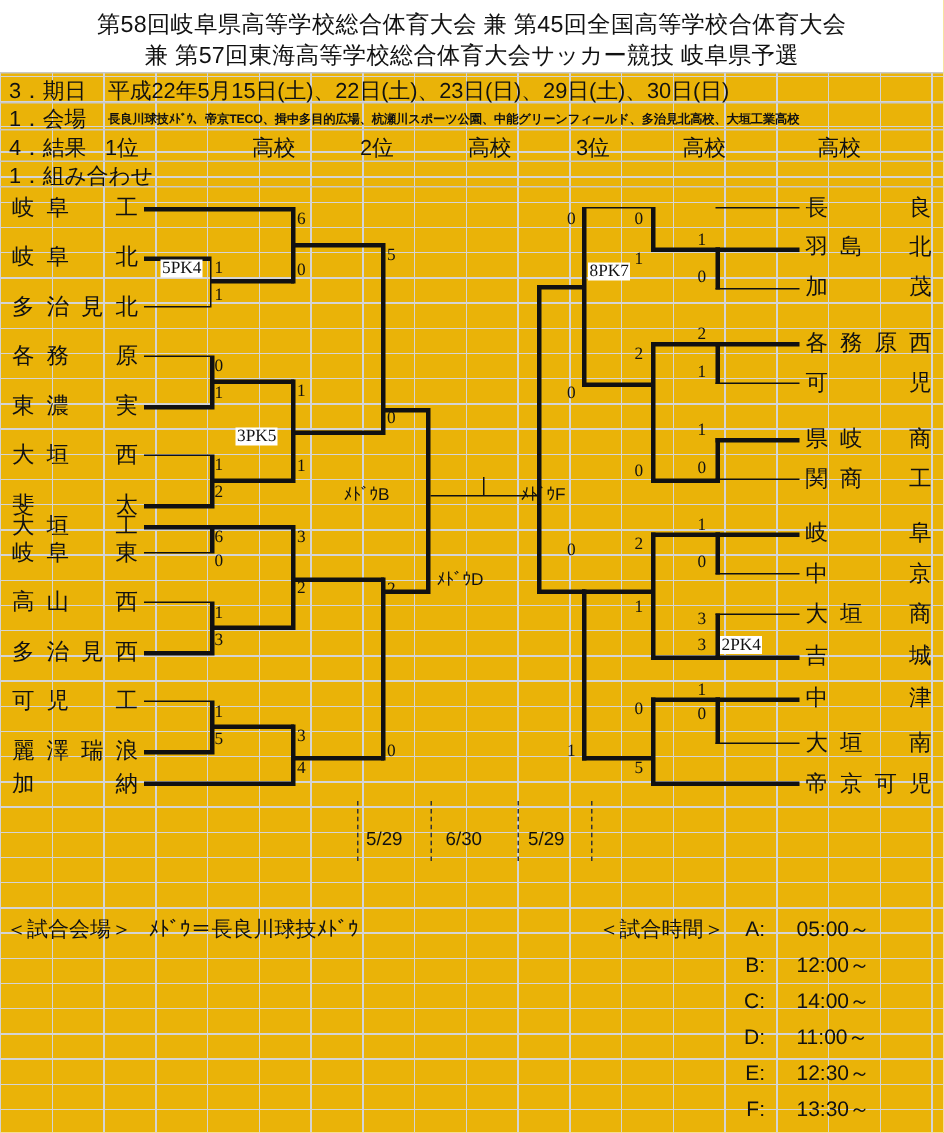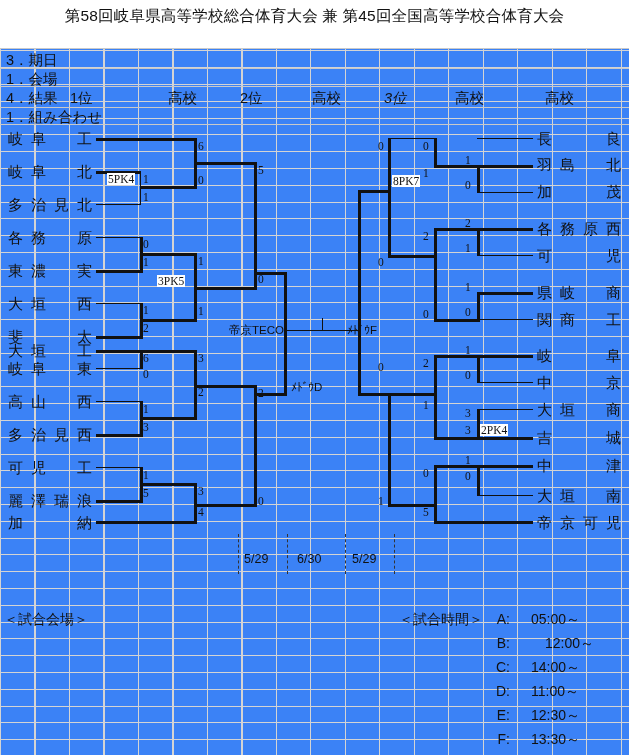--- a/index.html
+++ b/index.html
@@ -5,21 +5,21 @@
   html,body{margin:0;padding:0;background:#ffffff;}
   body{
     font-family:"Liberation Sans","DejaVu Sans",sans-serif;
     color:#000000;
   }
   #page{
     position:relative;
     width:629px;
     height:755px;
     overflow:hidden;
-    background:#3b82f6;
+    background:#eab308;
   }
   
   .grid{
     position:absolute; left:0; top:0; width:629px; height:755px;
     background-image:
       repeating-linear-gradient(to right, #d4d4d4 0 1px, transparent 1px 34.5px),
       repeating-linear-gradient(to bottom, #d4d4d4 0 1px, transparent 1px 16.8px);
     background-position:0 0, 0 0;
     pointer-events:none;
   }
@@ -66,36 +66,39 @@
 </style>
 </head>
 <body>
 
 <div id="page">
 
   <div class="grid"></div>
   <div class="gridmask-top"></div>
 
   <div class="hdr-line" style="top:6px;">第58回岐阜県高等学校総合体育大会 兼 第45回全国高等学校合体育大会</div>
+  <div class="hdr-line" style="top:27px;">兼 第57回東海高等学校総合体育大会サッカー競技  岐阜県予選</div>
   <div class="hrule" style="top:48px;"></div>
   <div class="hrule" style="top:68px;"></div>
   <div class="hrule" style="top:86px;"></div>
   <div class="hrule" style="top:107px;"></div>
   <div class="hrule" style="top:124px;"></div>
 
   <div class="meta" style="left:6px;top:51px;">3．期日</div>
+  <div class="meta" style="left:72px;top:51px;">平成22年5月15日(土)、22日(土)、23日(日)、29日(土)、30日(日)</div>
 
   <div class="meta" style="left:6px;top:70px;">1．会場</div>
+  <div class="meta small" style="left:72px;top:74px;">長良川球技ﾒﾄﾞｳ、帝京TECO、揖中多目的広場、杭瀬川スポーツ公園、中能グリーンフィールド、多治見北高校、大垣工業高校</div>
 
   <div class="meta" style="left:6px;top:89px;">4．結果</div>
   <div class="meta" style="left:70px;top:89px;">1位</div>
   <div class="meta" style="left:168px;top:89px;">高校</div>
   <div class="meta" style="left:240px;top:89px;">2位</div>
   <div class="meta" style="left:312px;top:89px;">高校</div>
-  <div class="meta" style="left:384px;top:89px;font-style:italic;">3位</div>
+  <div class="meta" style="left:384px;top:89px;">3位</div>
   <div class="meta" style="left:455px;top:89px;">高校</div>
   <div class="meta" style="left:545px;top:89px;">高校</div>
 
   <div class="meta" style="left:6px;top:108px;">1．組み合わせ</div>
 
   <div class="team" style="left:4px;top:128px;width:92px;">
       <span style="width:23px">岐</span>
       <span style="width:23px">阜</span>
       <span style="width:23px"></span>
       <span style="width:23px">工</span>
@@ -415,43 +418,44 @@
   <span class="score" style="left:423px;top:400px;">1</span>
   <span class="score" style="left:423px;top:468px;">0</span>
   <span class="score" style="left:423px;top:507px;">5</span>
 
   <span class="score" style="left:378px;top:141px;">0</span>
   <span class="score" style="left:378px;top:257px;">0</span>
   <span class="score" style="left:378px;top:362px;">0</span>
   <span class="score" style="left:378px;top:496px;">1</span>
 
   <span class="pk" style="left:107px;top:173px;">5PK4</span>
-  <span class="pk" style="left:157px;top:275px;text-align:right;">3PK5</span>
+  <span class="pk" style="left:157px;top:285px;text-align:right;">3PK5</span>
   <span class="pk" style="left:392px;top:175px;">8PK7</span>
   <span class="pk" style="left:480px;top:424px;">2PK4</span>
 
-  <span class="venlbl" style="left:229px;top:324px;">帝京TECO</span>
+  <span class="venlbl" style="left:229px;top:324px;">ﾒﾄﾞｳB</span>
   <span class="venlbl" style="left:347px;top:324px;">ﾒﾄﾞｳF</span>
   <span class="venlbl" style="left:291px;top:381px;">ﾒﾄﾞｳD</span>
 
   <div class="dashv" style="left:238px;top:534px;height:40px;"></div>
   <div class="dashv" style="left:287px;top:534px;height:40px;"></div>
   <div class="dashv" style="left:345px;top:534px;height:40px;"></div>
   <div class="dashv" style="left:394px;top:534px;height:40px;"></div>
   <span class="datelbl" style="left:244px;top:552px;">5/29</span>
   <span class="datelbl" style="left:297px;top:552px;">6/30</span>
   <span class="datelbl" style="left:352px;top:552px;">5/29</span>
 
   <div class="foot" style="left:4px;top:611px;">＜試合会場＞</div>
+  <div class="foot" style="left:99px;top:611px;">ﾒﾄﾞｳ＝長良川球技ﾒﾄﾞｳ</div>
   <div class="foot" style="left:399px;top:611px;">＜試合時間＞</div>
 
   <div class="foot r" style="left:480px;top:611px;width:30px;">A:</div>
   <div class="foot" style="left:531px;top:611px;">05:00～</div>
   <div class="foot r" style="left:480px;top:635px;width:30px;">B:</div>
-  <div class="foot" style="left:545px;top:635px;">12:00～</div>
+  <div class="foot" style="left:531px;top:635px;">12:00～</div>
   <div class="foot r" style="left:480px;top:659px;width:30px;">C:</div>
   <div class="foot" style="left:531px;top:659px;">14:00～</div>
   <div class="foot r" style="left:480px;top:683px;width:30px;">D:</div>
   <div class="foot" style="left:531px;top:683px;">11:00～</div>
   <div class="foot r" style="left:480px;top:707px;width:30px;">E:</div>
   <div class="foot" style="left:531px;top:707px;">12:30～</div>
   <div class="foot r" style="left:480px;top:731px;width:30px;">F:</div>
   <div class="foot" style="left:531px;top:731px;">13:30～</div>
 
 </div>

